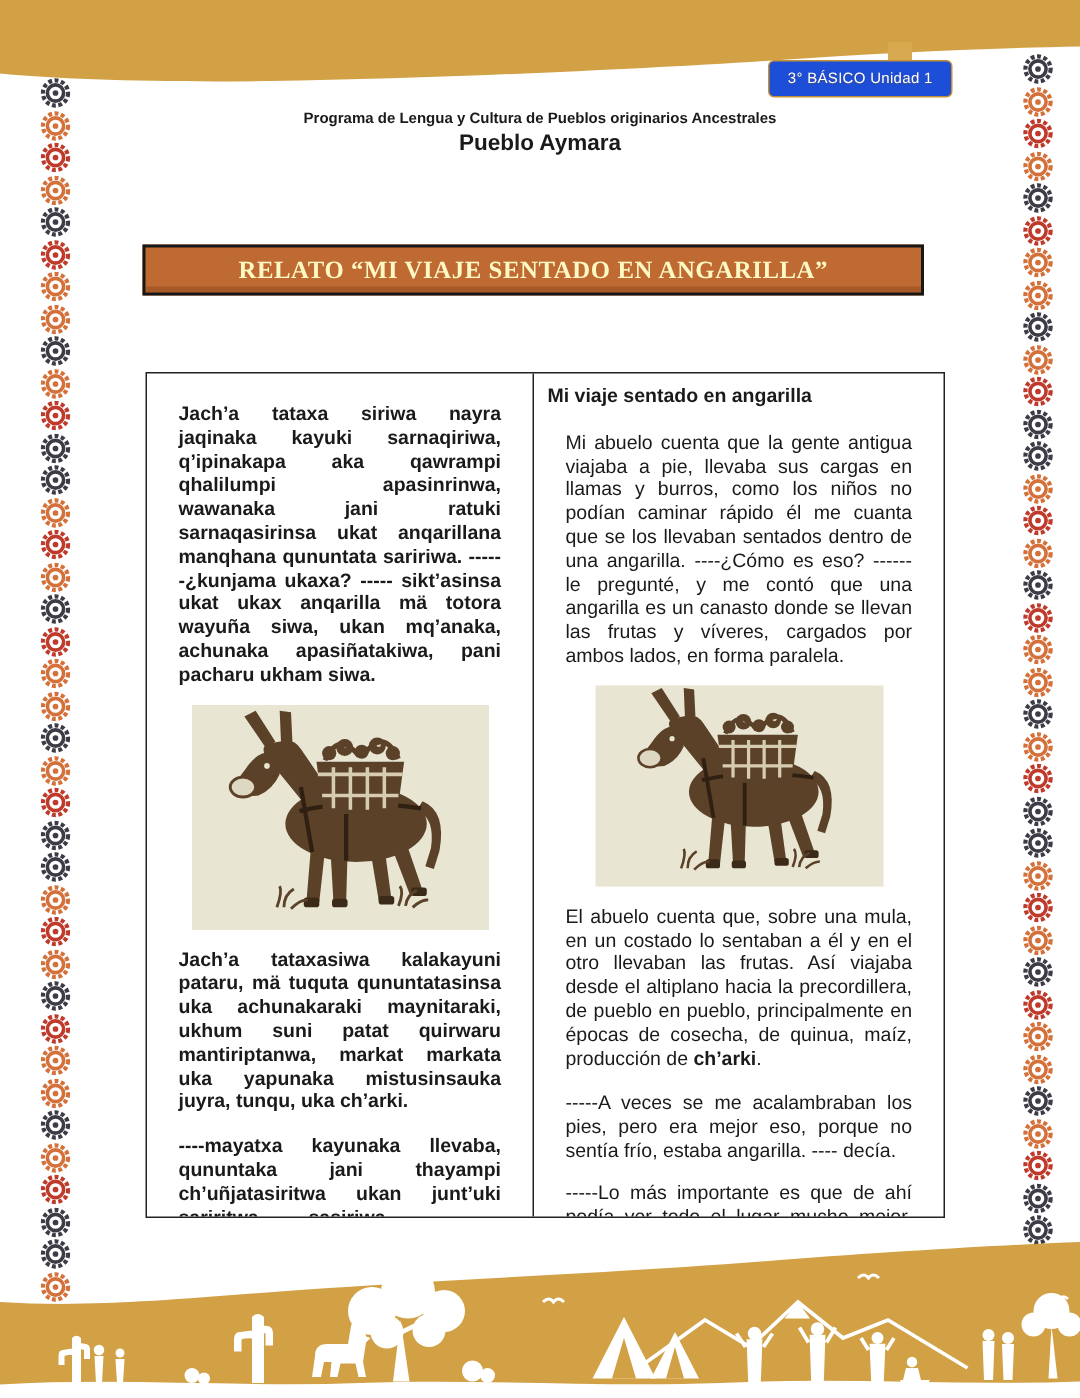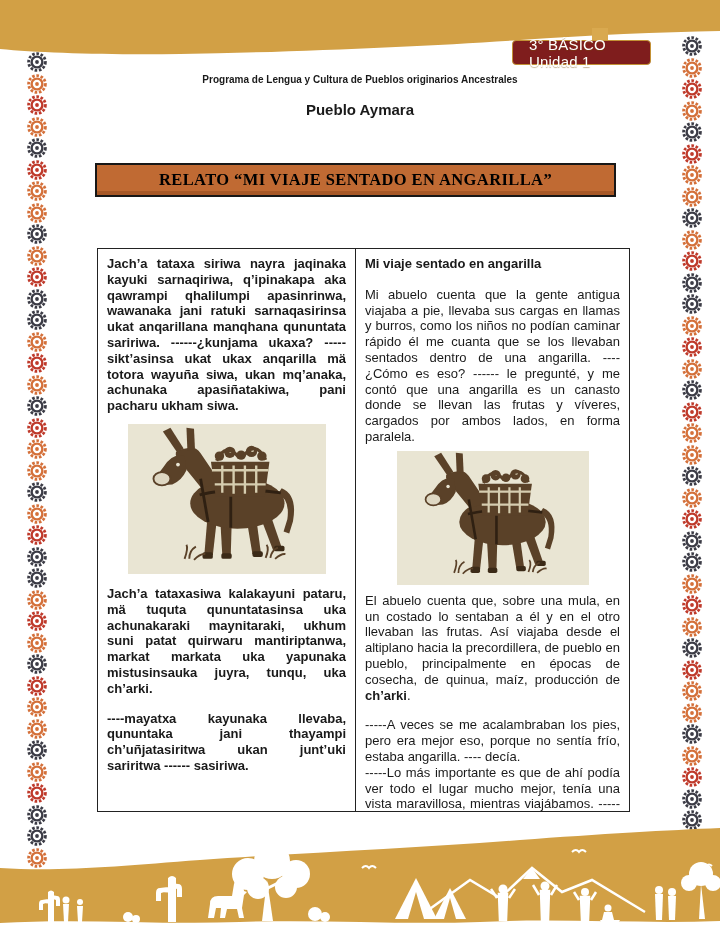--- a/index.html
+++ b/index.html
@@ -9,47 +9,47 @@
   }
   
   .border-col{position:absolute;top:0;width:20px;height:932px;z-index:1;}
   .border-col svg{position:absolute;left:0;}
   #border-left{left:27px;}
   #border-right{left:682px;}
   
   .top-band{position:absolute;left:0;top:0;width:720px;height:64px;z-index:2;}
   .badge{
     position:absolute;left:512px;top:40px;width:121px;height:23px;z-index:3;
-    background:#7f1d1d;border:1px solid #c39135;border-radius:4px;
+    background:#1d4ed8;border:1px solid #c39135;border-radius:4px;
     display:flex;align-items:center;justify-content:center;
-    color:#ffffff;font-size:15px;letter-spacing:.2px;text-shadow:0 1px 1px rgba(120,80,10,.45);padding-left:16px;
+    color:#ffffff;font-size:10px;letter-spacing:.2px;text-shadow:0 1px 1px rgba(120,80,10,.45);
   }
   
   .doc-header{position:absolute;left:90px;top:74px;width:540px;text-align:center;z-index:2;}
   .doc-header .l1{font-size:10px;font-weight:bold;}
-  .doc-header .l2{font-size:15px;font-weight:bold;margin-top:16px;}
+  .doc-header .l2{font-size:15px;font-weight:bold;margin-top:2px;}
   
   .title-bar{
     position:absolute;left:95px;top:163px;width:517px;height:30px;z-index:2;
     background:#c06a33;border:2px solid #171717;box-shadow:inset 0 -4px 0 rgba(90,35,5,.25);
     display:flex;align-items:center;justify-content:center;
     font-family:"Liberation Serif",serif;font-weight:bold;font-size:16.5px;
-    color:#000000;letter-spacing:.4px;
+    color:#fef9c3;letter-spacing:.4px;
   }
   
   .story-table{
     position:absolute;left:97px;top:248px;width:533px;height:564px;z-index:2;
     border:1.5px solid #222;display:flex;box-sizing:border-box;background:#fff;
   }
   .cell{box-sizing:border-box;padding:7px 9px 4px 9px;overflow:hidden;
         font-size:13px;line-height:15.8px;text-align:justify;}
   .cell-left{width:258px;border-right:1.5px solid #222;font-weight:bold;}
   .cell-right{flex:1;}
   .cell h4{margin:0 0 15px 0;font-size:13px;font-weight:bold;text-align:left;}
-  .cell p{margin:0;}
+  .cell p{margin:12px;}
   .gap-top{margin-top:14px !important;}
   .bold{font-weight:bold;}
   .figure{background:#e9e5d3;margin:10px auto 12px auto;display:block;}
   .fig-left{width:198px;height:150px;}
   .fig-right{width:192px;height:134px;margin:6px auto 8px auto;}
   .figure svg{width:100%;height:100%;display:block;}
   
   .bottom-band{position:absolute;left:0;top:822px;width:720px;height:110px;z-index:2;}
   .hidden-defs{position:absolute;width:0;height:0;overflow:hidden;}
 </style>

